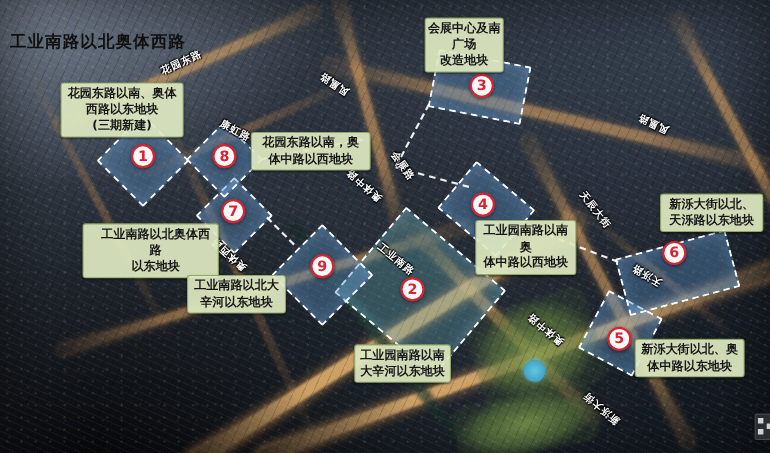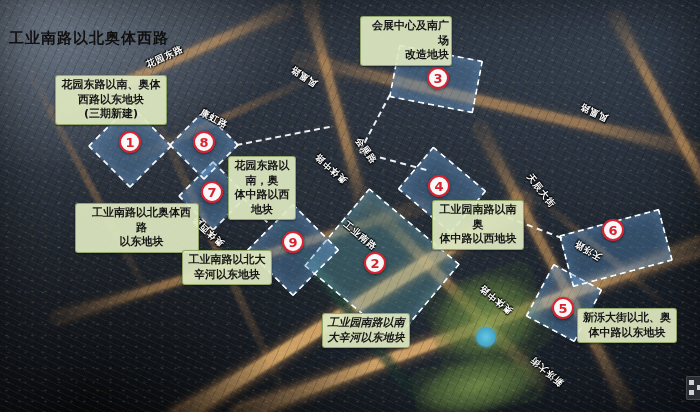--- a/index.html
+++ b/index.html
@@ -76,47 +76,49 @@
     <div class="park" style="left: 487px; top: 318px; width: 115px; height: 90px; position: absolute; transform: translate(-50%, -50%) rotate(-18deg);"></div>
     <div class="park" style="left: 478px; top: 385px; width: 130px; height: 55px; position: absolute; transform: translate(-50%, -50%) rotate(-12deg);"></div>
     <div class="pond" style="left: 486px; top: 337px; width: 20px; height: 20px; position: absolute; transform: translate(-50%, -50%);"></div>
     <div class="zoneline" style="left: 130px; top: 146px; width: 56px; height: 56px; position: absolute; transform: translate(-50%, -50%) rotate(45deg);"></div>
     <div class="badge" style="left: 130px; top: 142px; position: absolute; transform: translate(-50%, -50%);">1</div>
     <div class="zlabel" style="position: absolute; left: 55px; top: 75px; width: 112px;">花园东路以南、奥体
 西路以东地块
 (三期新建)</div>
     <div class="zoneline" style="left: 382px; top: 265px; width: 115px; height: 98px; position: absolute; transform: translate(-50%, -50%) rotate(40deg); background: rgba(98, 168, 176, 0.34);"></div>
     <div class="badge" style="left: 375px; top: 263px; position: absolute; transform: translate(-50%, -50%);">2</div>
-    <div class="zlabel" style="position: absolute; left: 322px; top: 313px; width: 88px; font-style: italic;">工业园南路以南
+    <div class="zlabel" style="position: absolute; left: 322px; top: 313px; width: 88px;">工业园南路以南
 大辛河以东地块</div>
     <div class="zoneline" style="left: 436px; top: 79px; width: 82px; height: 50px; position: absolute; transform: translate(-50%, -50%) rotate(11deg);"></div>
     <div class="badge" style="left: 438px; top: 78px; position: absolute; transform: translate(-50%, -50%);">3</div>
-    <div class="zlabel" style="position: absolute; left: 360px; top: 16px; width: 92px; text-align: right;">会展中心及南广场
+    <div class="zlabel" style="position: absolute; left: 386px; top: 16px; width: 72px;">会展中心及南广场
 改造地块</div>
     <div class="zoneline" style="left: 442px; top: 190px; width: 66px; height: 52px; position: absolute; transform: translate(-50%, -50%) rotate(40deg);"></div>
     <div class="badge" style="left: 439px; top: 186px; position: absolute; transform: translate(-50%, -50%);">4</div>
     <div class="zlabel" style="position: absolute; left: 432px; top: 200px; width: 92px;">工业园南路以南奥
 体中路以西地块</div>
     <div class="zoneline" style="left: 564px; top: 303px; width: 52px; height: 56px; position: absolute; transform: translate(-50%, -50%) rotate(28deg);"></div>
     <div class="badge" style="left: 563px; top: 308px; position: absolute; transform: translate(-50%, -50%);">5</div>
     <div class="zlabel" style="position: absolute; left: 577px; top: 308px; width: 100px;">新泺大街以北、奥
 体中路以东地块</div>
     <div class="zoneline" style="left: 616px; top: 248px; width: 100px; height: 50px; position: absolute; transform: translate(-50%, -50%) rotate(-15deg);"></div>
     <div class="badge" style="left: 613px; top: 230px; position: absolute; transform: translate(-50%, -50%);">6</div>
+    <div class="zlabel" style="position: absolute; left: 600px; top: 176px; width: 94px;">新泺大街以北、
+天泺路以东地块</div>
     <div class="zoneline" style="left: 213px; top: 196px; width: 46px; height: 46px; position: absolute; transform: translate(-50%, -50%) rotate(45deg);"></div>
     <div class="badge" style="left: 212px; top: 192px; position: absolute; transform: translate(-50%, -50%);">7</div>
     <div class="zlabel" style="position: absolute; left: 75px; top: 203px; width: 124px; padding-left: 11px;">工业南路以北奥体西路
 以东地块</div>
     <div class="zoneline" style="left: 204px; top: 145px; width: 46px; height: 46px; position: absolute; transform: translate(-50%, -50%) rotate(45deg);"></div>
     <div class="badge" style="left: 204px; top: 142px; position: absolute; transform: translate(-50%, -50%);">8</div>
-    <div class="zlabel" style="position: absolute; left: 228px; top: 120px; width: 68px; margin-top: 36px;">花园东路以南，奥
+    <div class="zlabel" style="position: absolute; left: 228px; top: 120px; width: 109px;">花园东路以南，奥
 体中路以西地块</div>
     <div class="zoneline" style="left: 293px; top: 250px; width: 62px; height: 62px; position: absolute; transform: translate(-50%, -50%) rotate(45deg);"></div>
     <div class="badge" style="left: 293px; top: 242px; position: absolute; transform: translate(-50%, -50%);">9</div>
-    <div class="zlabel" style="position: absolute; left: 182px; top: 250px; width: 90px;">工业南路以北大
+    <div class="zlabel" style="position: absolute; left: 170px; top: 250px; width: 90px;">工业南路以北大
 辛河以东地块</div>
     <div class="seg" style="left: 375px; top: 123px; width: 64px; height: 0px; position: absolute; transform: translate(-50%, -50%) rotate(118deg);"></div>
     <div class="seg" style="left: 393px; top: 161px; width: 69px; height: 0px; position: absolute; transform: translate(-50%, -50%) rotate(15deg);"></div>
     <div class="seg" style="left: 283px; top: 136px; width: 95px; height: 0px; position: absolute; transform: translate(-50%, -50%) rotate(-11deg);"></div>
     <div class="seg" style="left: 255px; top: 210px; width: 35px; height: 0px; position: absolute; transform: translate(-50%, -50%) rotate(45deg);"></div>
     <div class="seg" style="left: 520px; top: 222px; width: 90px; height: 0px; position: absolute; transform: translate(-50%, -50%) rotate(21deg);"></div>
     <div class="rlabel" style="left: 165px; top: 57px; position: absolute; transform: translate(-50%, -50%) rotate(-25deg);">花园东路</div>
     <div class="rlabel" style="left: 214px; top: 119px; position: absolute; transform: translate(-50%, -50%) rotate(28deg);">康虹路</div>
     <div class="rlabel" style="left: 304px; top: 76px; position: absolute; transform: translate(-50%, -50%) rotate(213deg);">凤凰路</div>
     <div class="rlabel" style="left: 366px; top: 151px; position: absolute; transform: translate(-50%, -50%) rotate(55deg);">会展路</div>

